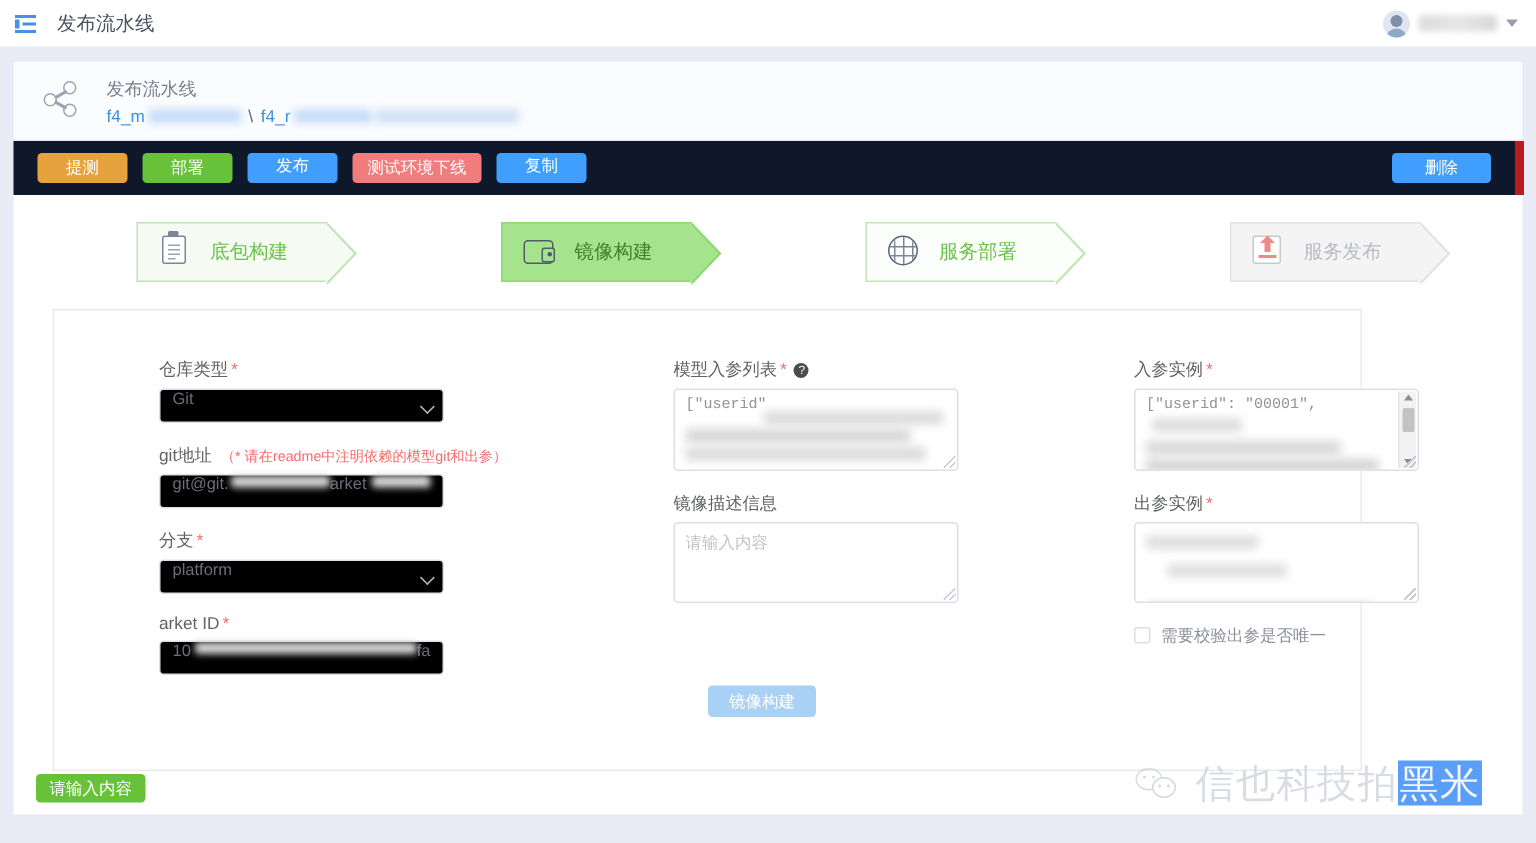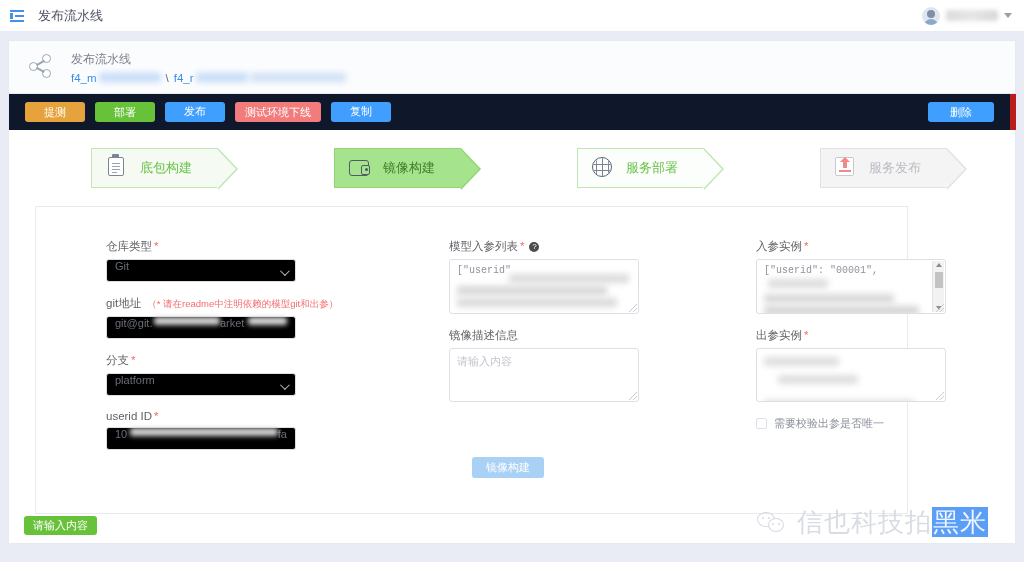--- a/index.html
+++ b/index.html
@@ -373,21 +373,21 @@
 
           <div class="field">
             <span class="lbl"><span>分支</span><span class="req">*</span></span>
             <div class="inp">
               <span class="inp-val">platform</span>
               <span class="sel-caret"></span>
             </div>
           </div>
 
           <div class="field">
-            <span class="lbl"><span>userid ID</span><span class="req">*</span></span>
+            <span class="lbl"><span>arket ID</span><span class="req">*</span></span>
             <div class="inp">
               <span class="inp-val">10</span>
               <span class="blurtext bt-c"></span>
               <span class="inp-val">fa</span>
             </div>
           </div>
         </div>
 
         <div class="col col-mid">
           <div class="field">

